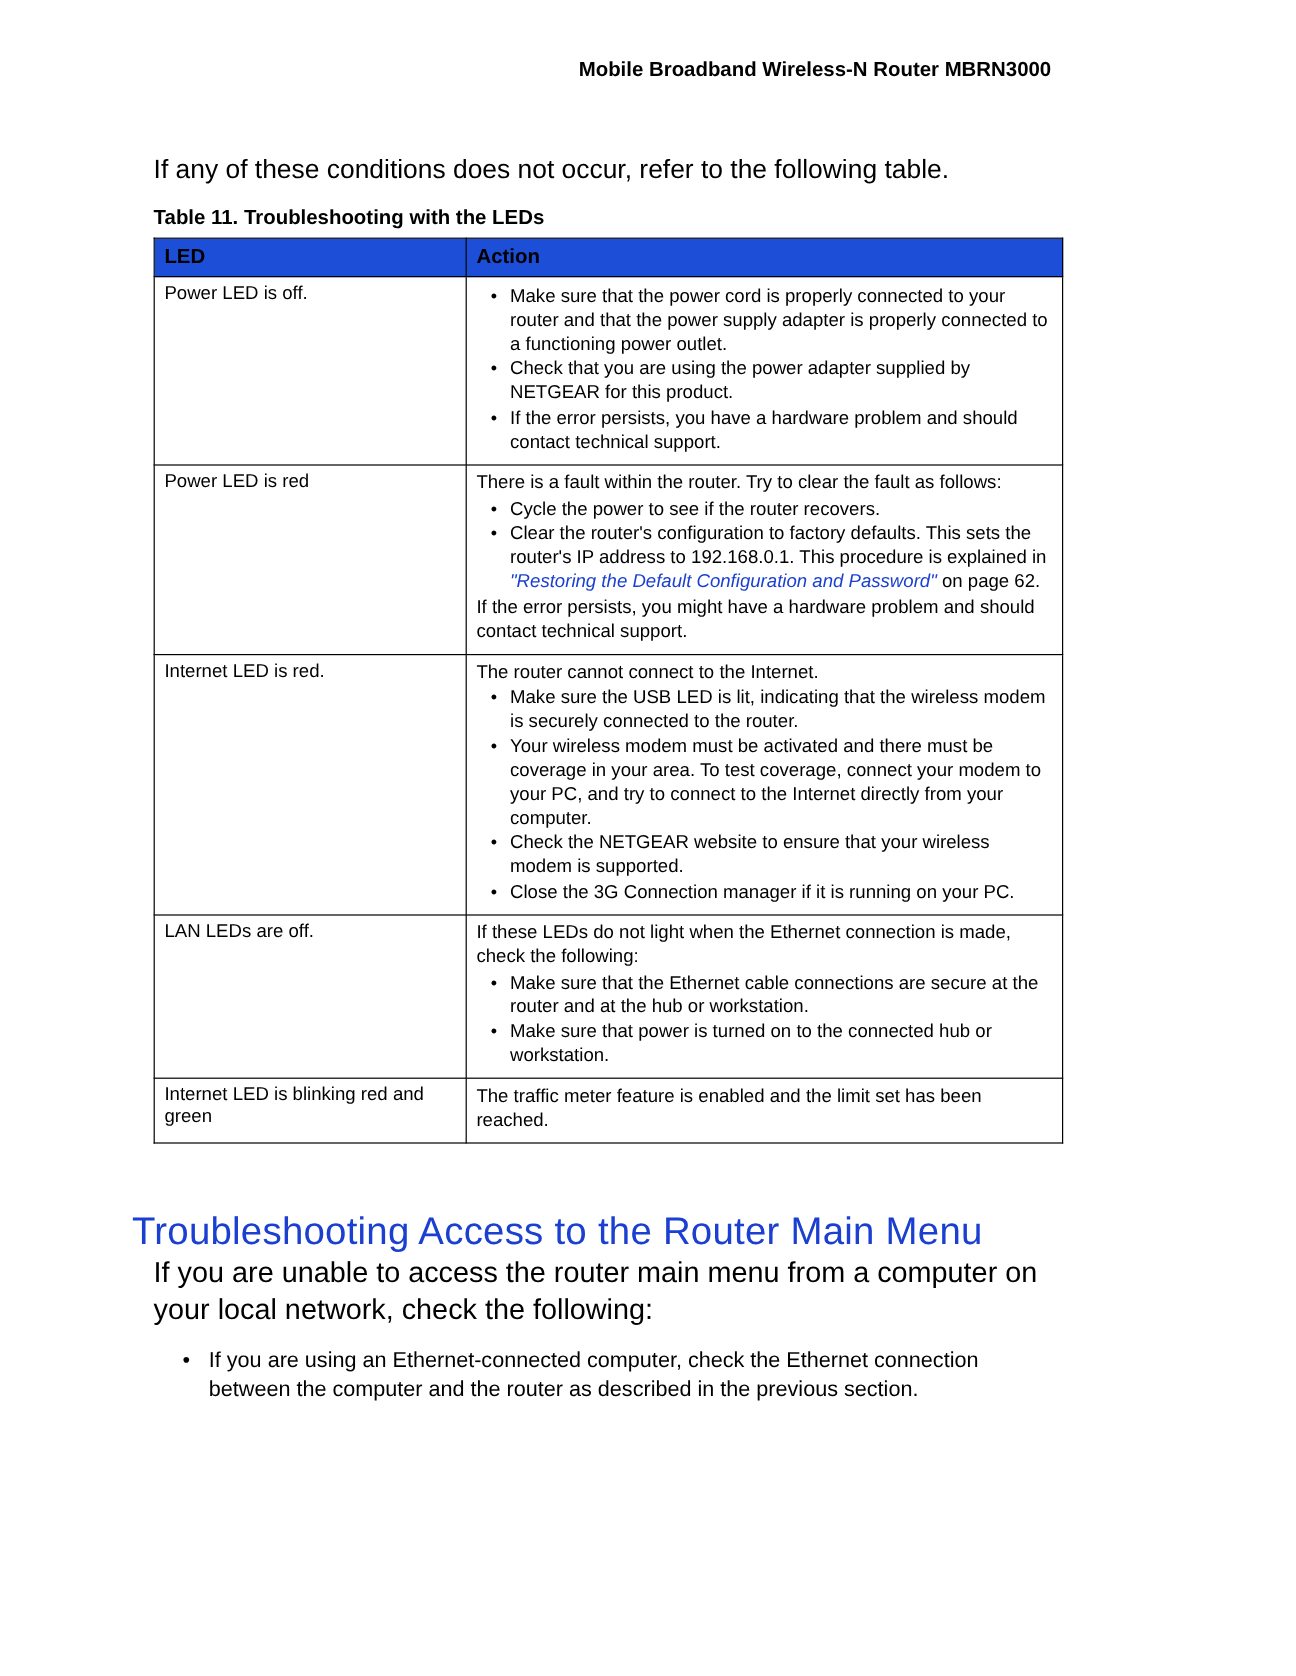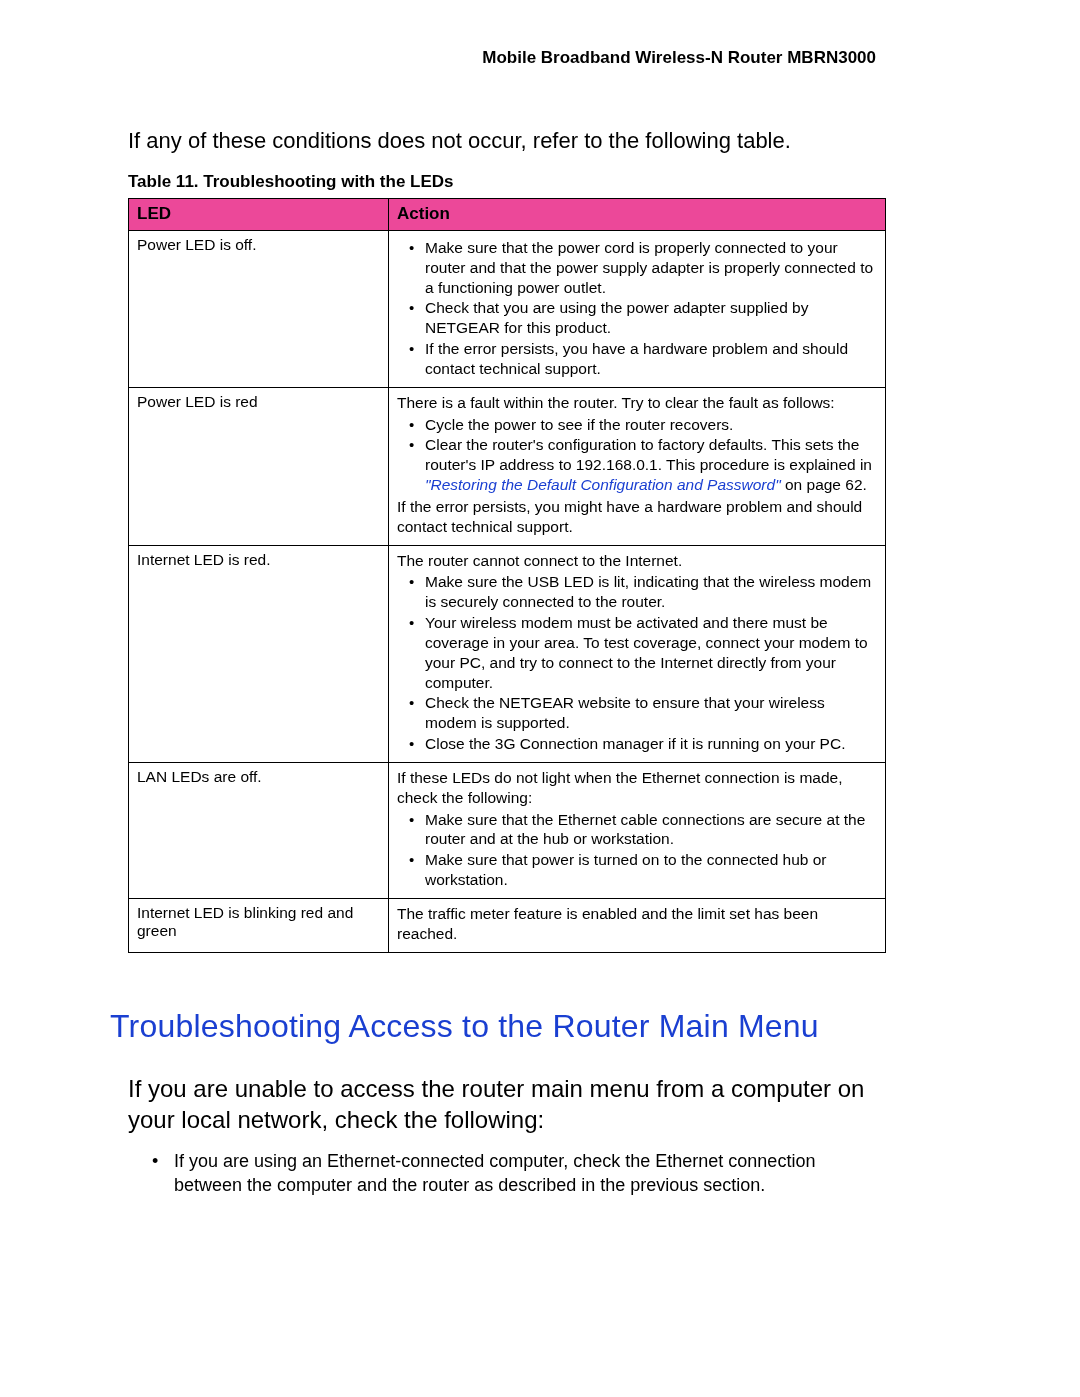--- a/index.html
+++ b/index.html
@@ -42,21 +42,21 @@
     margin-left: 18px;
     width: calc(100% - 18px);
   }
   table.led th, table.led td {
     border: 1.5px solid #000;
     text-align: left;
     vertical-align: top;
     padding: 5px 8px 6px 8px;
   }
   table.led th {
-    background: #ec4899;
+    background: #1d4ed8;
     font-weight: bold;
     font-size: 17px;
   }
   table.led td.led-col { width: 260px; }
   .cell p { margin: 0 0 2px 0; line-height: 1.28; }
   .cell ul { margin: 2px 0 2px 0; padding-left: 28px; list-style: none; }
   .cell ul li { position: relative; margin-bottom: 1px; line-height: 1.28; }
   .cell ul li::before {
     content: "•";
     position: absolute;
@@ -67,21 +67,20 @@
   .xref-link {
     color: #1a3fd1;
     font-style: italic;
     cursor: pointer;
   }
   .section-heading {
     color: #1a3fd1;
     font-size: 32px;
     font-weight: normal;
     margin-top: 55px;
-    margin-bottom: 28px;
     padding-left: 0;
     letter-spacing: 0.2px;
   }
   .body-para {
     font-size: 24px;
     line-height: 1.32;
     margin: 0 0 14px 18px;
   }
   ul.body-list {
     font-size: 18px;

